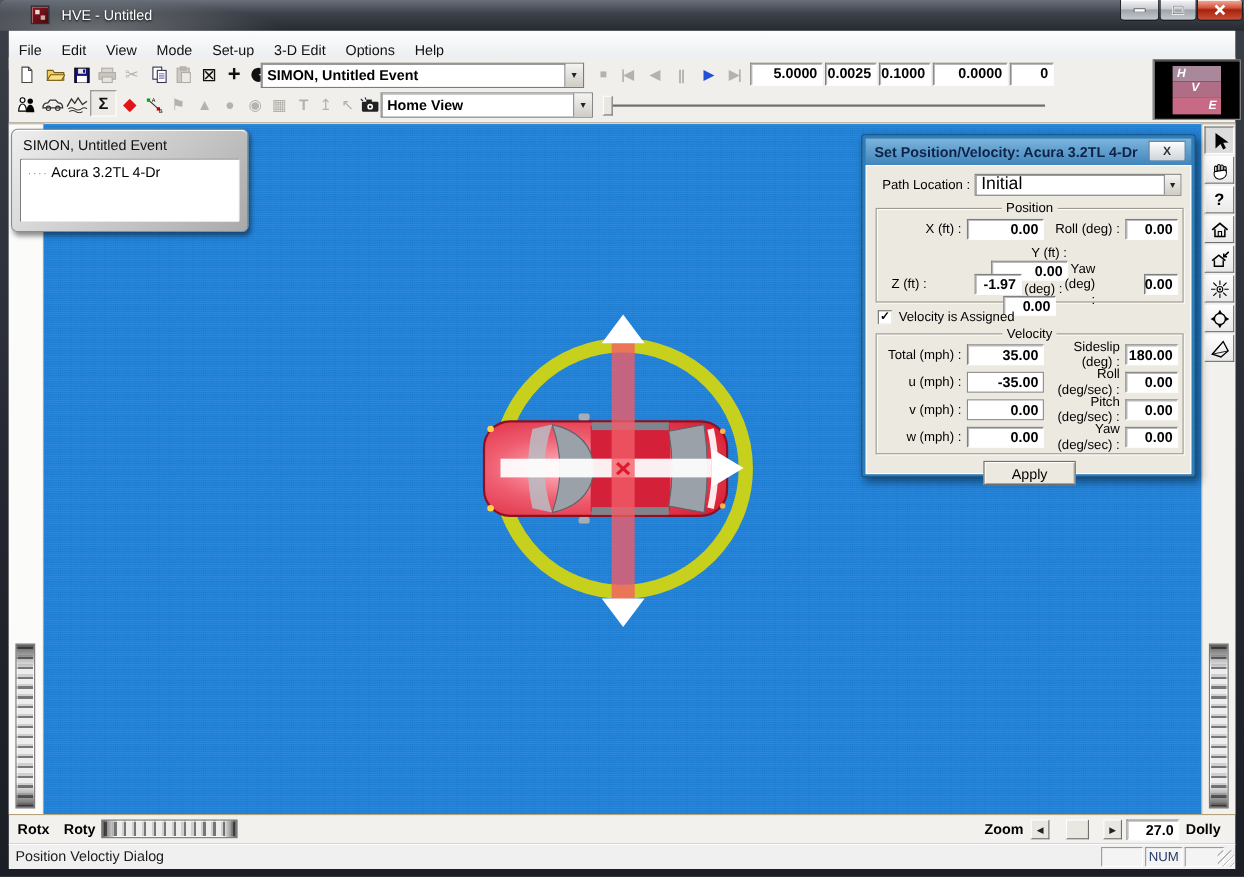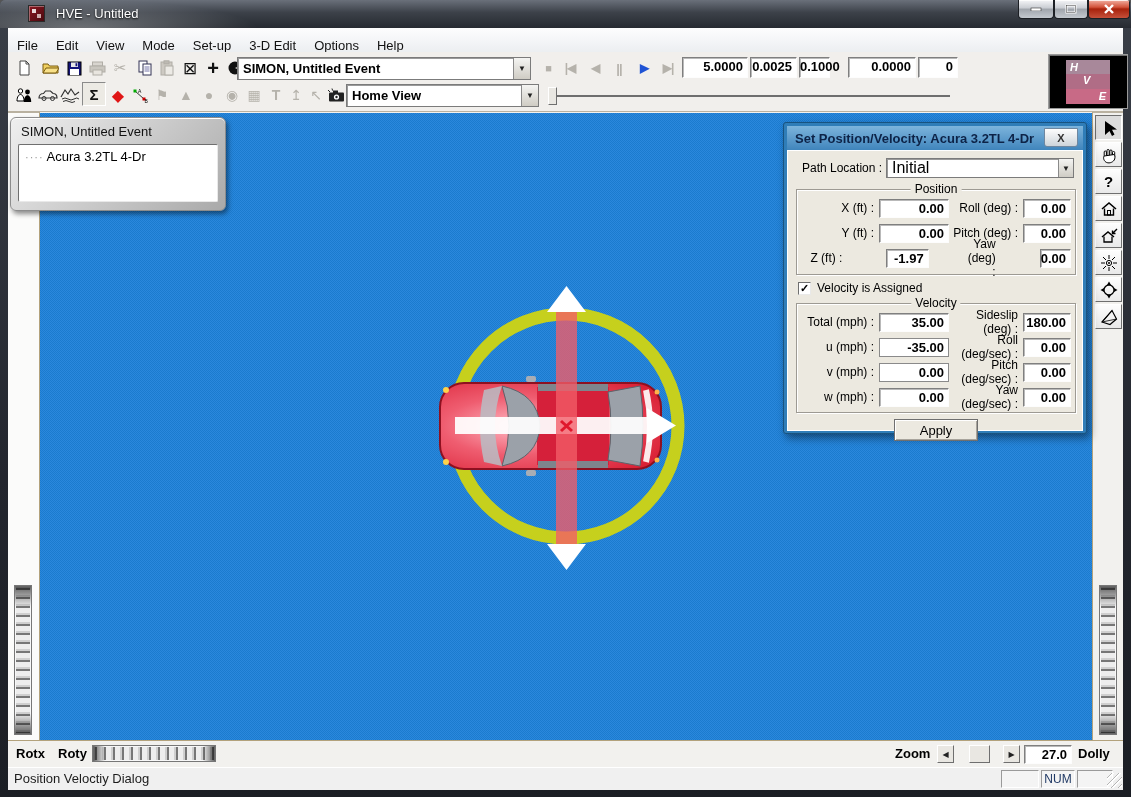--- a/index.html
+++ b/index.html
@@ -199,21 +199,21 @@
       </div>
     <div class="abs tbtn pb" style="left:624px;top:4px;color:#1f53d4;">
         <span>▶</span>
       </div>
     <div class="abs tbtn pb gray" style="left:648px;top:4px;">
         <span>▶|</span>
       </div>
 
     <div class="abs numfield" style="left:674px;top:5px;width:66px;height:21px;">5.0000</div>
     <div class="abs numfield" style="left:742px;top:5px;width:47px;height:21px;">0.0025</div>
-    <div class="abs numfield" style="left:791px;top:5px;width:31px;height:21px;">0.1000</div>
+    <div class="abs numfield" style="left:791px;top:5px;width:47px;height:21px;">0.1000</div>
     <div class="abs numfield" style="left:840px;top:5px;width:68px;height:21px;">0.0000</div>
     <div class="abs numfield" style="left:910px;top:5px;width:40px;height:21px;">0</div>
 
     <div class="abs tbtn" style="left:4px;top:31px;">
       <svg width="18" height="16">
           <circle cx="5.5" cy="4" r="2.2" fill="#fff" stroke="#000"></circle>
           <path d="M2 14 c0-4.5 2-6.5 3.5-6.5 s3.5 2 3.5 6.5 z" fill="#fff" stroke="#000"></path>
           <circle cx="12.5" cy="5" r="2.4" fill="#000"></circle>
           <path d="M8.8 15 c0-4.5 2-6.8 3.7-6.8 s3.7 2.3 3.7 6.8 z" fill="#000"></path>
         </svg>
@@ -450,21 +450,21 @@
         </div>
 
         <div class="abs groupbox" style="left:8px;top:38px;width:280px;height:86px;">
           <span class="gb-label">Position</span>
           <div class="drow" style="top:8px;">
             <span class="l1">X (ft) :</span>
             <span class="numfield f1">0.00</span>
             <span class="l2">Roll (deg) :</span>
             <span class="numfield f2">0.00</span>
           </div>
-          <div class="drow" style="top:33px;">
+          <div class="drow" style="top:33px;flex-direction:column;">
             <span class="l1">Y (ft) :</span>
             <span class="numfield f1">0.00</span>
             <span class="l2">Pitch (deg) :</span>
             <span class="numfield f2">0.00</span>
           </div>
           <div class="drow" style="top:58px;gap:39px;">
             <span class="l1">Z (ft) :</span>
             <span class="numfield f1">-1.97</span>
             <span class="l2">Yaw (deg) :</span>
             <span class="numfield f2">0.00</span>

